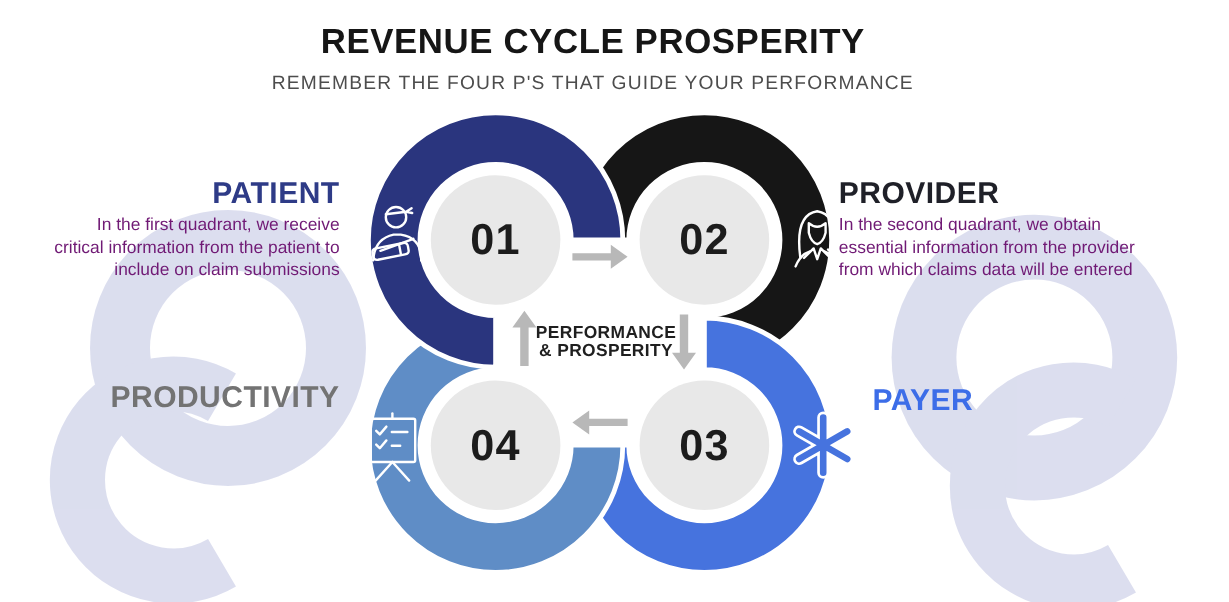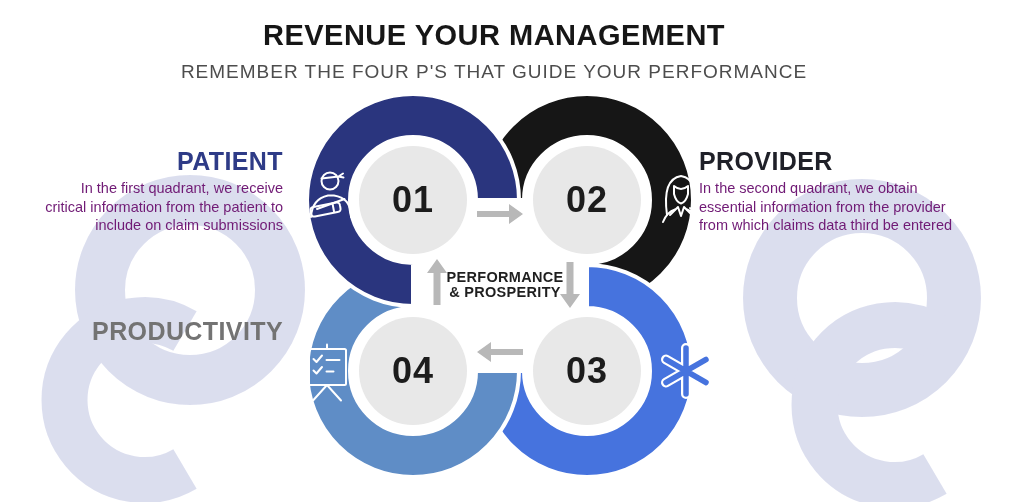--- a/index.html
+++ b/index.html
@@ -2,21 +2,21 @@
 <html><head>
 <meta charset="utf-8">
 <style>
   html,body{margin:0;padding:0;background:#ffffff;}
   .canvas{
     position:relative;width:1024px;height:502px;background:#ffffff;overflow:hidden;
     font-family:"Liberation Sans",sans-serif;
   }
   .hdr{position:absolute;left:0;top:20px;width:988px;text-align:center;}
   .title{font-size:29px;font-weight:bold;color:#161616;letter-spacing:.5px;line-height:1.1;}
-  .subtitle{margin-top:9px;font-size:19px;color:#4d4d4d;letter-spacing:1px;}
+  .subtitle{margin-top:9px;font-size:16px;color:#4d4d4d;letter-spacing:1px;}
   .diagram-svg{position:absolute;left:0;top:0;z-index:0;}
   .qblock{position:absolute;z-index:2;}
   .qblock h2{margin:0 0 7px 0;font-size:25px;font-weight:bold;letter-spacing:.4px;line-height:22px;}
   .qblock p{margin:0;font-size:14.5px;line-height:18.5px;color:#701a75;}
   .q-right{text-align:right;}
   .q-left{text-align:left;}
   .b-patient{top:150px;right:741px;width:245px;}
   .b-provider{top:150px;left:699px;width:258px;}
   .b-productivity{top:320px;right:741px;width:252px;}
   .b-payer{top:323px;left:727px;width:258px;}
@@ -103,34 +103,35 @@
     <g class="icon-stroke">
       <rect x="309" y="349" width="37" height="36" rx="1.5"></rect>
       <path d="M 327 344.5 V 349"></path>
       <path d="M 313.5 359 l 3 3 l 5.5 -6.5 M 313.5 370.5 l 3 3 l 5.5 -6.5"></path>
       <path d="M 326.5 360 H 339.5 M 326.5 371.5 H 333.5"></path>
       <path d="M 327 385 L 313 400.5 M 327 385 L 341 400.5"></path>
     </g>
   </svg>
 
   <div class="hdr">
-    <div class="title">REVENUE YOUR MANAGEMENT</div>
+    <div class="title">REVENUE CYCLE PROSPERITY</div>
     <div class="subtitle">REMEMBER THE FOUR P'S THAT GUIDE YOUR PERFORMANCE</div>
   </div>
 
   <div class="qblock q-right b-patient">
     <h2 style="color: rgb(46, 59, 135);">PATIENT</h2>
     <p>In the first quadrant, we receive critical information from the patient to include on claim submissions</p>
   </div>
 
   <div class="qblock q-left b-provider">
     <h2 style="color: rgb(31, 32, 40);">PROVIDER</h2>
-    <p>In the second quadrant, we obtain essential information from the provider from which claims data third be entered</p>
+    <p>In the second quadrant, we obtain essential information from the provider from which claims data will be entered</p>
   </div>
 
   <div class="qblock q-right b-productivity">
     <h2 style="color: #737373;">PRODUCTIVITY</h2>
   </div>
 
   <div class="qblock q-left b-payer">
+    <h2 style="color: rgb(60, 109, 232);">PAYER</h2>
   </div>
 
 </div>
 
 </body></html>

